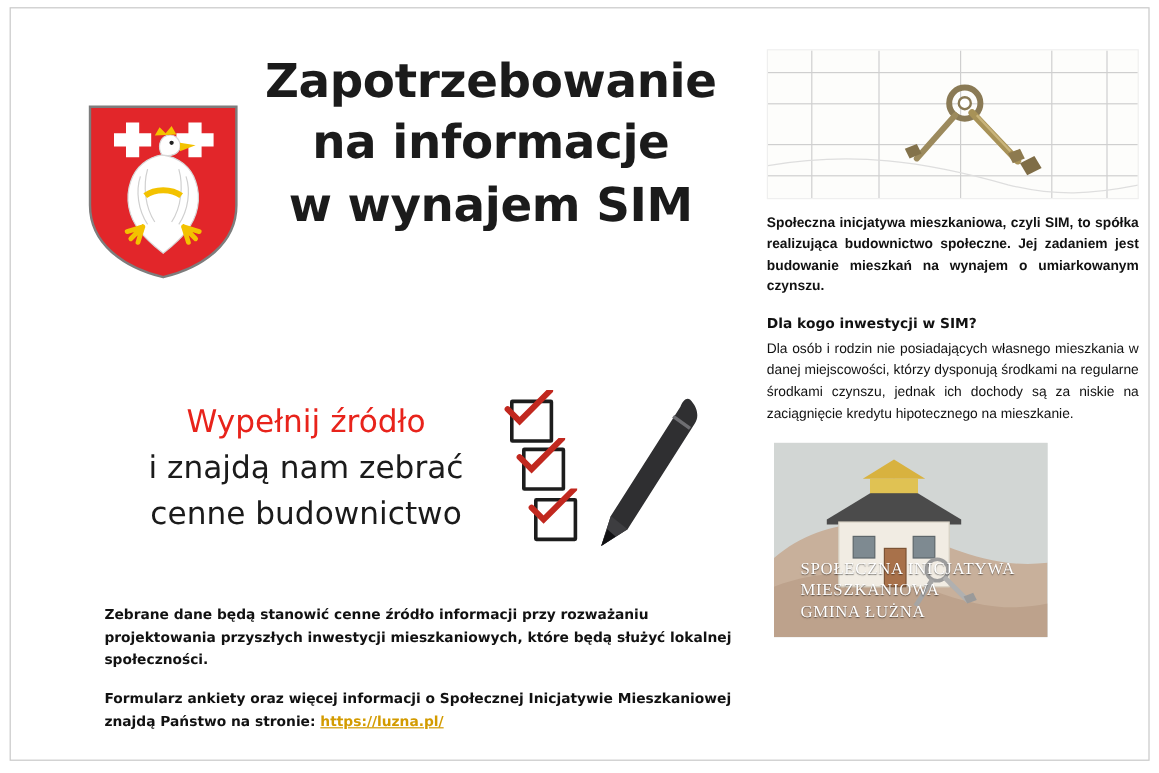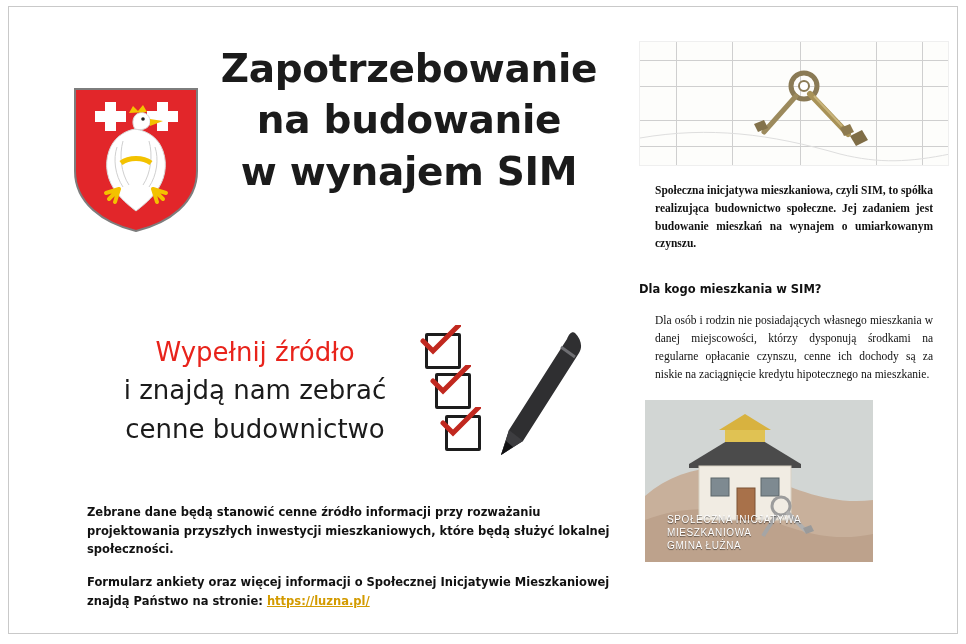--- a/index.html
+++ b/index.html
@@ -125,26 +125,26 @@
     width: 310px;
   }
   .rc-heading {
     font-family: "DejaVu Sans", sans-serif;
     font-weight: bold;
     font-size: 11.5px;
     color: #111111;
     margin: 0 0 7px 0;
   }
   .rc-body {
-    font-family: Liberation Serif, serif;
+    font-family: Liberation Sans, sans-serif;
     font-size: 11.5px;
     line-height: 1.55;
     color: #111111;
     text-align: justify;
-    margin: 16px;
+    margin: 0;
   }
   .rc-body.bold {
     font-weight: bold;
   }
   .rc-gap { height: 13px; }
 
   
   .keys-photo {
     position: relative;
     width: 310px;
@@ -174,22 +174,22 @@
     height: 162px;
     margin-top: 14px;
     margin-left: 6px;
     background: #cfd3d1;
     overflow: hidden;
   }
   .house-photo .caption {
     position: absolute;
     left: 22px;
     bottom: 10px;
-    font-family: Liberation Sans, sans-serif;
-    font-size: 10px;
+    font-family: Liberation Serif, serif;
+    font-size: 14px;
     line-height: 1.3;
     color: #ffffff;
     letter-spacing: 0.6px;
     text-shadow: 0 1px 1px rgba(0,0,0,.55);
   }
 </style>
 </head>
 <body>
 
 <div class="page">
@@ -227,21 +227,21 @@
 
         <path d="M48 104 l-10 10 M48 104 l-13 4 M48 104 l-4 13" stroke="#f3c200" stroke-width="4" stroke-linecap="round" fill="none"></path>
         <path d="M82 104 l10 10 M82 104 l13 4 M82 104 l4 13" stroke="#f3c200" stroke-width="4" stroke-linecap="round" fill="none"></path>
 
         <path d="M50 78 C58 72 72 72 80 78" stroke="#f3c200" stroke-width="5" fill="none"></path>
       </svg>
     </div>
 
     <div class="main-title">
       <div>Zapotrzebowanie</div>
-      <div>na budowanie</div>
+      <div>na informacje</div>
       <div>w wynajem SIM</div>
     </div>
 
     <div class="slogan">
       <div class="red">Wypełnij źródło</div>
       <div>i znajdą nam zebrać</div>
       <div>cenne budownictwo</div>
     </div>
 
     <div class="checklist">
@@ -294,22 +294,22 @@
             <path d="M-22 56 l-10 4 l-4 -8 l10 -4 z" fill="#83724b"></path>
           </g>
           <path d="M0 96 C70 84 130 92 200 112 C240 122 270 120 310 112" fill="none" stroke="#dedede" stroke-width="1"></path>
         </svg>
       </div>
 
       <p class="rc-body bold">Społeczna inicjatywa mieszkaniowa, czyli SIM, to spółka realizująca budownictwo społeczne. Jej zadaniem jest budowanie mieszkań na wynajem o umiarkowanym czynszu.</p>
 
       <div class="rc-gap"></div>
 
-      <p class="rc-heading">Dla kogo mieszkania w SIM?</p>
-      <p class="rc-body">Dla osób i rodzin nie posiadających własnego mieszkania w danej miejscowości, którzy dysponują środkami na regularne opłacanie czynszu, cenne ich dochody są za niskie na zaciągnięcie kredytu hipotecznego na mieszkanie.</p>
+      <p class="rc-heading">Dla kogo inwestycji w SIM?</p>
+      <p class="rc-body">Dla osób i rodzin nie posiadających własnego mieszkania w danej miejscowości, którzy dysponują środkami na regularne środkami czynszu, jednak ich dochody są za niskie na zaciągnięcie kredytu hipotecznego na mieszkanie.</p>
 
       <div class="house-photo">
         <svg width="228" height="162" viewBox="0 0 228 162">
 
           <rect x="0" y="0" width="228" height="162" fill="#d2d6d4"></rect>
           <path d="M0 96 C30 70 70 62 104 72 C140 82 176 106 228 100 L228 162 L0 162 Z" fill="#c8b09b"></path>
           <path d="M0 120 C40 104 90 106 130 122 C170 138 200 140 228 134 L228 162 L0 162 Z" fill="#bda28c"></path>
 
           <g transform="translate(44,24)">
             <path d="M0 40 L56 6 L112 40 L112 44 L0 44 Z" fill="#4b4b4b"></path>

